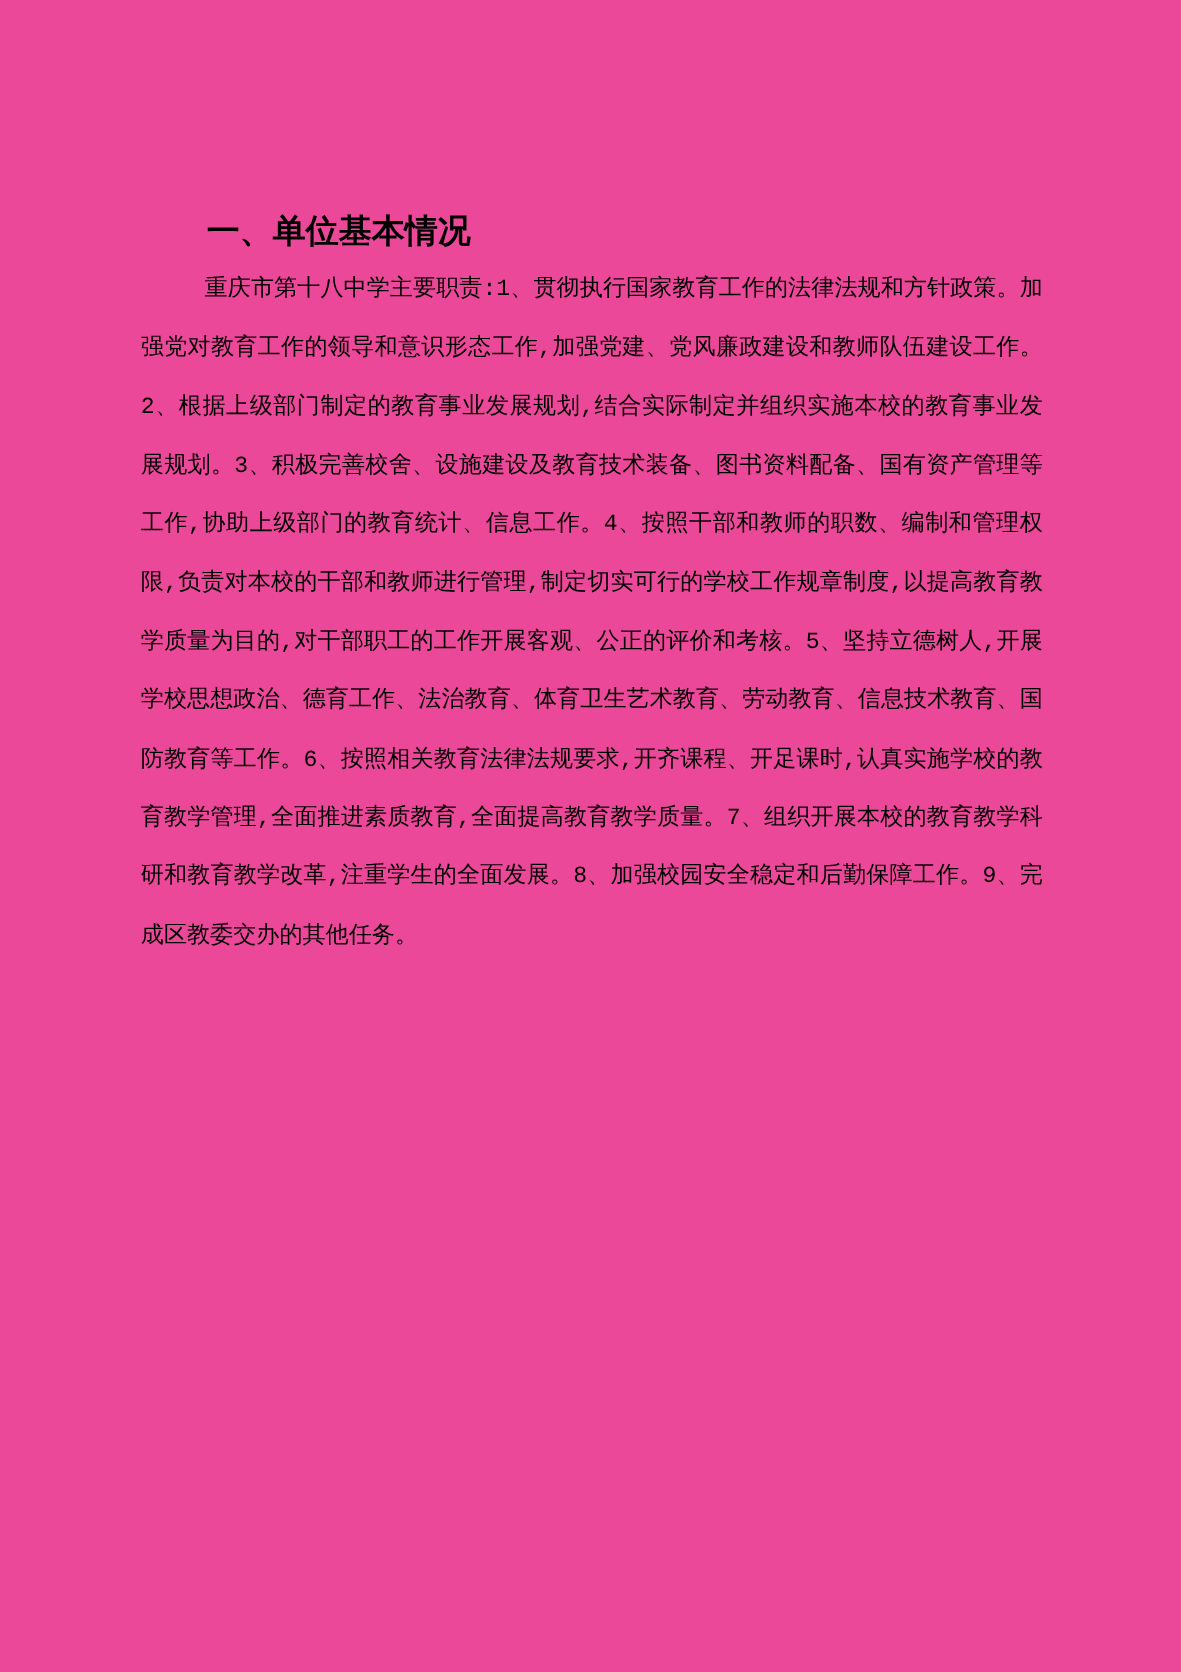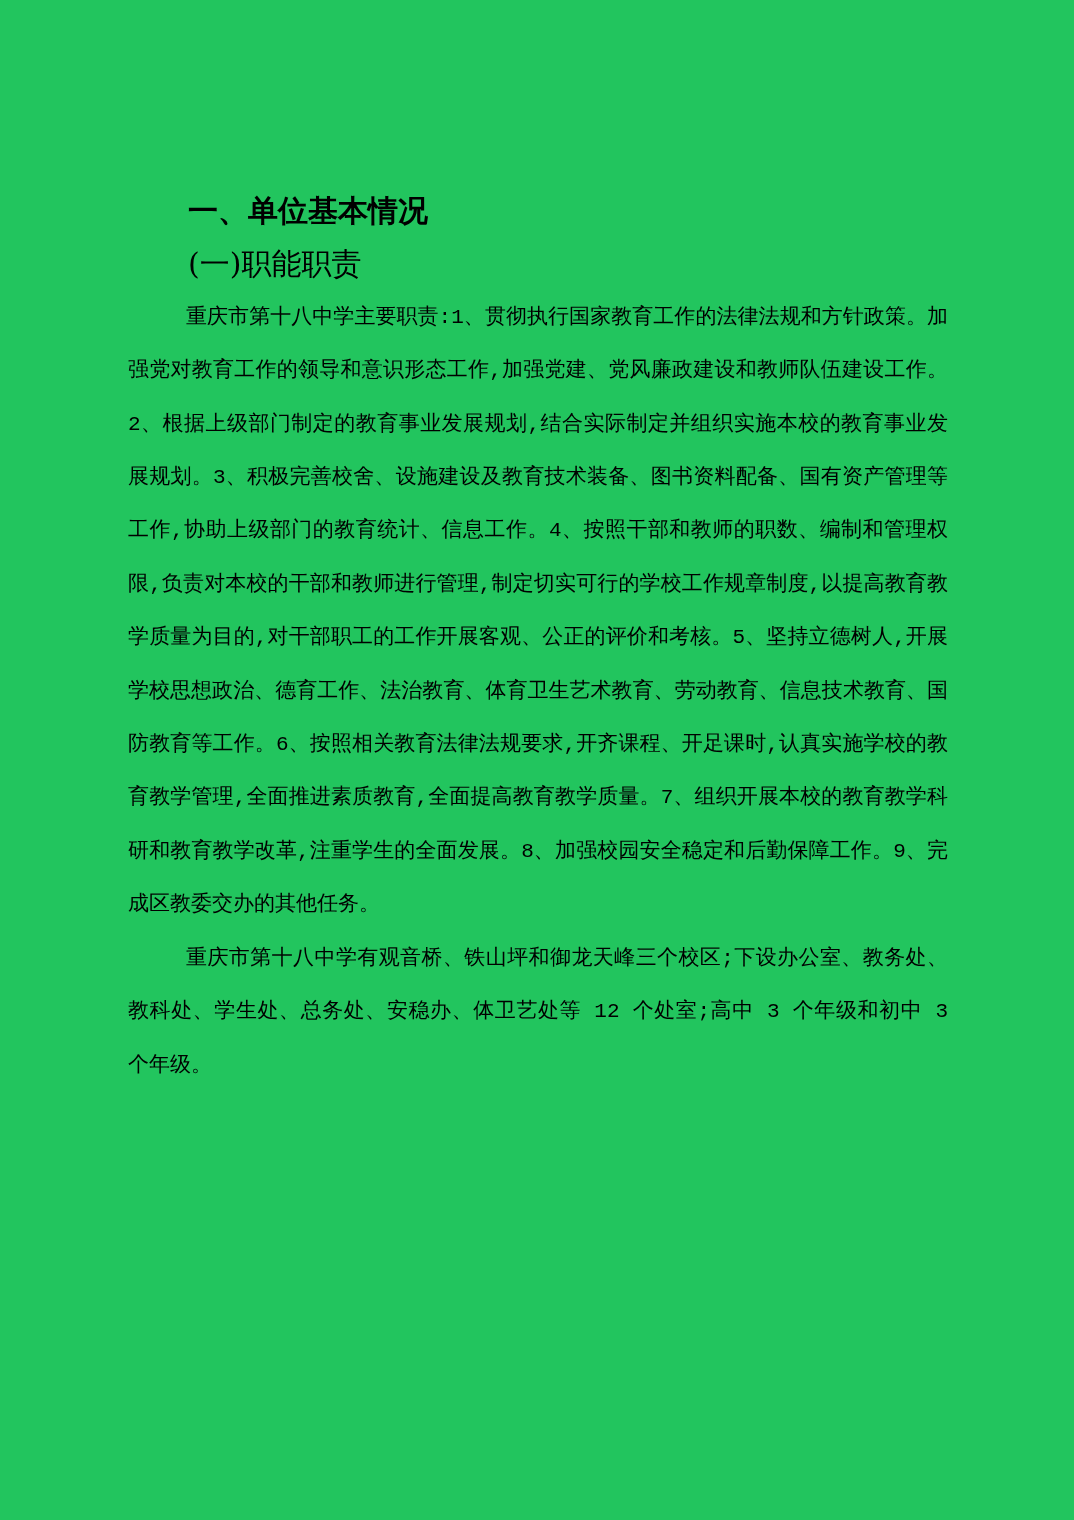--- a/index.html
+++ b/index.html
@@ -6,21 +6,21 @@
 
   html, body {
     background: #ffffff;
   }
 
   .page {
     position: relative;
     width: 1074px;
     height: 1520px;
     margin: 0 auto;
-    background: #22c55e;
+    background: #ec4899;
     overflow: hidden;
     padding: 184px 126px 16px 128px;
     color: #000000;
     font-family: "DejaVu Serif", "Liberation Serif", serif;
   }
 
   .content {
     width: 100%;
   }
 
@@ -57,21 +57,19 @@
   }
 </style>
 </head>
 <body>
 
 <div class="page">
   <div class="content">
 
     <div class="h1">一、单位基本情况</div>
 
-    <div class="h2">(一)职能职责</div>
 
     <p class="body-para">重庆市第十八中学主要职责:1、贯彻执行国家教育工作的法律法规和方针政策。加强党对教育工作的领导和意识形态工作,加强党建、党风廉政建设和教师队伍建设工作。2、根据上级部门制定的教育事业发展规划,结合实际制定并组织实施本校的教育事业发展规划。3、积极完善校舍、设施建设及教育技术装备、图书资料配备、国有资产管理等工作,协助上级部门的教育统计、信息工作。4、按照干部和教师的职数、编制和管理权限,负责对本校的干部和教师进行管理,制定切实可行的学校工作规章制度,以提高教育教学质量为目的,对干部职工的工作开展客观、公正的评价和考核。5、坚持立德树人,开展学校思想政治、德育工作、法治教育、体育卫生艺术教育、劳动教育、信息技术教育、国防教育等工作。6、按照相关教育法律法规要求,开齐课程、开足课时,认真实施学校的教育教学管理,全面推进素质教育,全面提高教育教学质量。7、组织开展本校的教育教学科研和教育教学改革,注重学生的全面发展。8、加强校园安全稳定和后勤保障工作。9、完成区教委交办的其他任务。</p>
 
 
-    <p class="body-para">重庆市第十八中学有观音桥、铁山坪和御龙天峰三个校区;下设办公室、教务处、教科处、学生处、总务处、安稳办、体卫艺处等 12 个处室;高中 3 个年级和初中 3 个年级。</p>
 
   </div>
 </div>
 
 </body></html>

